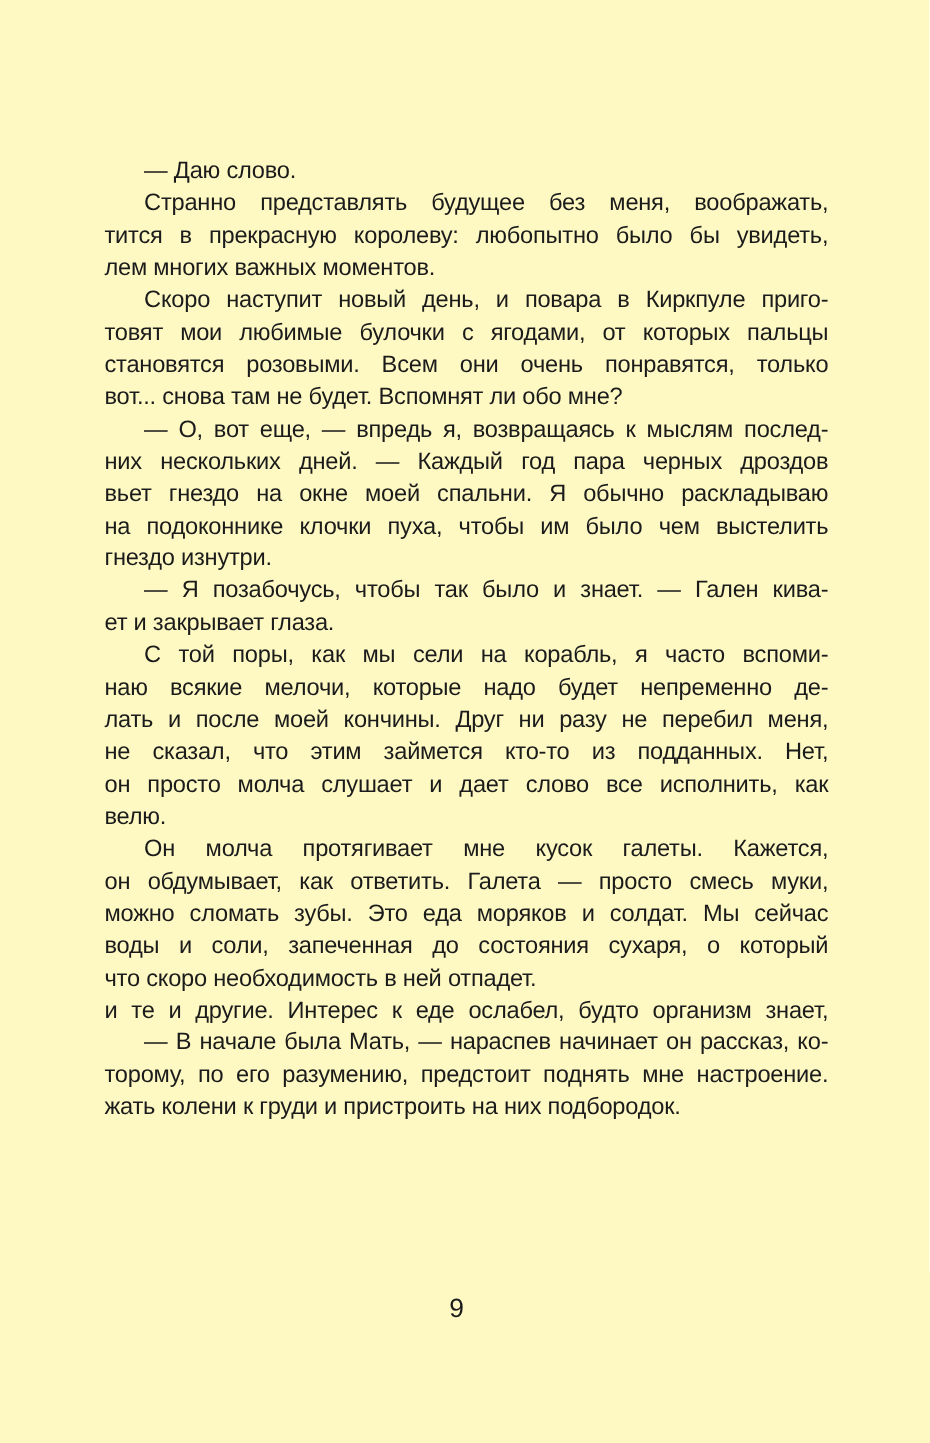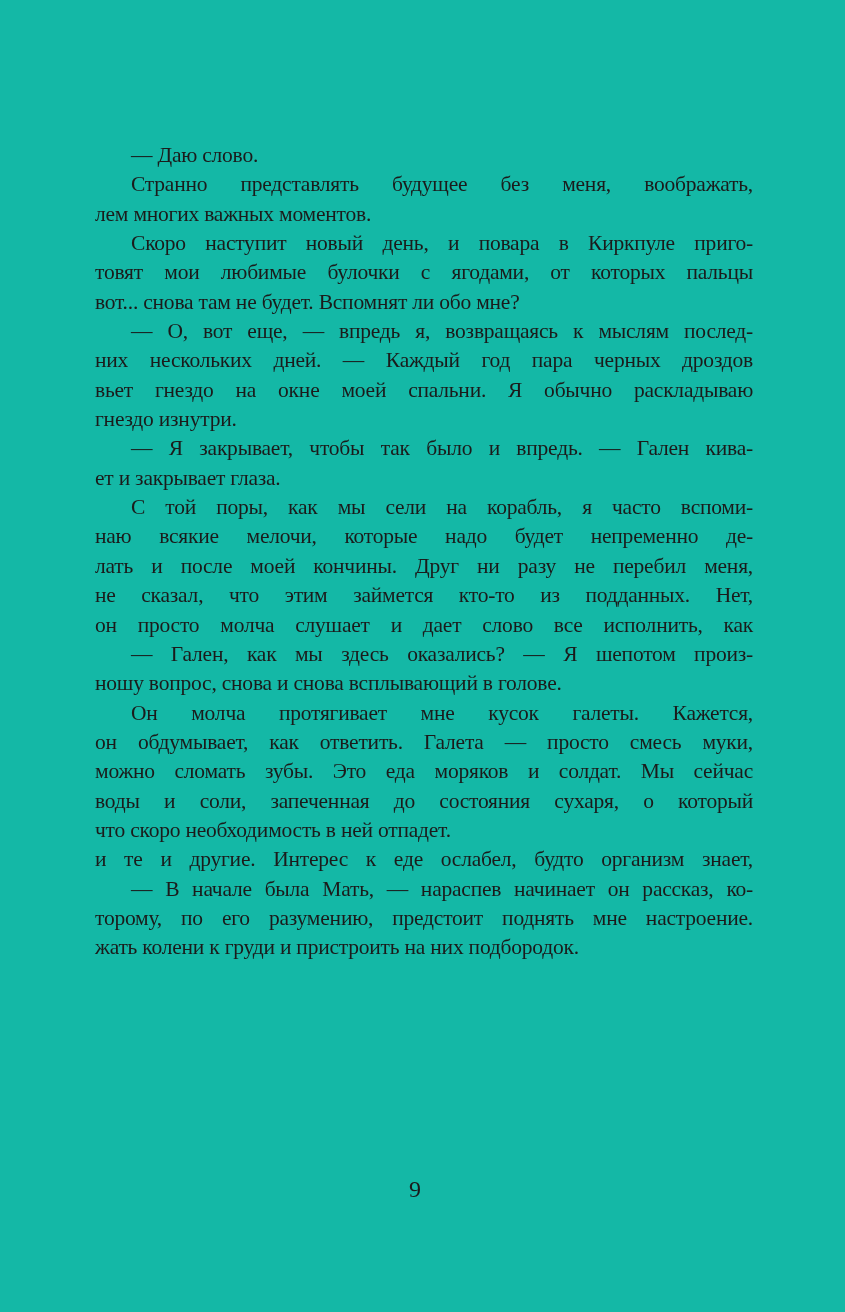--- a/index.html
+++ b/index.html
@@ -4,22 +4,22 @@
 <style>
   html, body {
     margin: 0;
     padding: 0;
     background: #ffffff;
   }
   .book-page {
     position: relative;
     width: 845px;
     height: 1312px;
-    background: #14b8a6;
-    font-family: Liberation Serif, serif;
+    background: #fef9c3;
+    font-family: Liberation Sans, sans-serif;
     color: #1b1b1b;
     overflow: hidden;
   }
   .text-block {
     position: absolute;
     left: 95px;
     top: 141px;
     width: 658px;
     font-size: 21.5px;
     line-height: 29.35px;
@@ -45,47 +45,47 @@
 </head>
 <body>
 
 <div class="book-page">
   <div class="text-block" id="text-block">
       <div class="para">
         <div class="line first last">— Даю слово.</div>
       </div>
       <div class="para">
         <div class="line first">Странно представлять будущее без меня, воображать,</div>
+        <div class="line">тится в прекрасную королеву: любопытно было бы увидеть,</div>
         <div class="line last">лем многих важных моментов.</div>
       </div>
       <div class="para">
         <div class="line first">Скоро наступит новый день, и повара в Киркпуле приго-</div>
         <div class="line">товят мои любимые булочки с ягодами, от которых пальцы</div>
+        <div class="line">становятся розовыми. Всем они очень понравятся, только</div>
         <div class="line last">вот... снова там не будет. Вспомнят ли обо мне?</div>
       </div>
       <div class="para">
         <div class="line first">— О, вот еще, — впредь я, возвращаясь к мыслям послед-</div>
         <div class="line">них нескольких дней. — Каждый год пара черных дроздов</div>
         <div class="line">вьет гнездо на окне моей спальни. Я обычно раскладываю</div>
+        <div class="line">на подоконнике клочки пуха, чтобы им было чем выстелить</div>
         <div class="line last">гнездо изнутри.</div>
       </div>
       <div class="para">
-        <div class="line first">— Я закрывает, чтобы так было и впредь. — Гален кива-</div>
+        <div class="line first">— Я позабочусь, чтобы так было и знает. — Гален кива-</div>
         <div class="line last">ет и закрывает глаза.</div>
       </div>
       <div class="para">
         <div class="line first">С той поры, как мы сели на корабль, я часто вспоми-</div>
         <div class="line">наю всякие мелочи, которые надо будет непременно де-</div>
         <div class="line">лать и после моей кончины. Друг ни разу не перебил меня,</div>
         <div class="line">не сказал, что этим займется кто-то из подданных. Нет,</div>
         <div class="line">он просто молча слушает и дает слово все исполнить, как</div>
-      </div>
-      <div class="para">
-        <div class="line first">— Гален, как мы здесь оказались? — Я шепотом произ-</div>
-        <div class="line last">ношу вопрос, снова и снова всплывающий в голове.</div>
+        <div class="line last">велю.</div>
       </div>
       <div class="para">
         <div class="line first">Он молча протягивает мне кусок галеты. Кажется,</div>
         <div class="line">он обдумывает, как ответить. Галета — просто смесь муки,</div>
         <div class="line">можно сломать зубы. Это еда моряков и солдат. Мы сейчас</div>
         <div class="line">воды и соли, запеченная до состояния сухаря, о который</div>
         <div class="line last">что скоро необходимость в ней отпадет.</div>
         <div class="line">и те и другие. Интерес к еде ослабел, будто организм знает,</div>
       </div>
       <div class="para">

